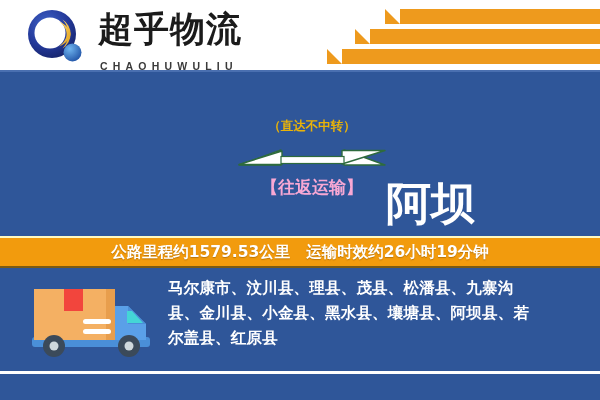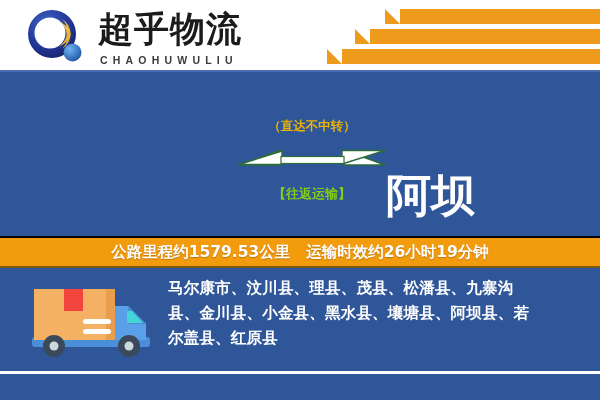--- a/index.html
+++ b/index.html
@@ -16,56 +16,56 @@
   .logo-mark{position:relative;width:62px;height:57px;flex:0 0 auto;}
   .logo-mark svg{display:block;}
   .logo-text{margin-left:10px;display:flex;flex-direction:column;justify-content:flex-start;padding-top:2px;}
   .logo-cn{
     font-family:"DejaVu Sans","Liberation Sans",sans-serif;
     font-size:35px;line-height:37px;font-weight:bold;color:#1b1b1b;
     letter-spacing:1px;white-space:nowrap;
   }
   .logo-en{
     font-size:10.5px;line-height:13px;font-weight:bold;color:#3a3a3a;
-    letter-spacing:5.2px;white-space:nowrap;margin-top:6px;margin-left:2px;
+    letter-spacing:5.2px;white-space:nowrap;margin-top:12px;margin-left:2px;
   }
   .stripes{position:absolute;right:0;top:8px;width:260px;height:60px;}
   .stripe{position:absolute;right:0;height:15px;background:#ee9a1d;}
   .stripe::before{content:"";position:absolute;left:-15px;top:0;width:0;height:0;
     border-style:solid;border-width:15px 0 0 15px;border-color:transparent transparent transparent #ee9a1d;}
   .stripe.s1{top:1px;width:200px;}
   .stripe.s2{top:21px;width:230px;}
   .stripe.s3{top:41px;width:258px;}
   .header-rule{position:absolute;left:0;top:70px;width:600px;height:2px;background:#4a6fb0;}
 
   
   .route{position:absolute;left:0;top:72px;width:600px;height:163px;background:#2f5699;}
   .city{
     position:absolute;top:124px;transform:translateY(-50%);
     font-family:"DejaVu Sans","Liberation Sans",sans-serif;
     font-size:45px;line-height:48px;font-weight:bold;color:#ffffff;white-space:nowrap;
   }
   .city.origin{left:60px;}
-  .city.dest{left:386px;}
+  .city.dest{left:386px;margin-top:8px;}
   .mid{position:absolute;left:236px;top:46px;width:152px;text-align:center;}
   .mid-top{
     font-family:"DejaVu Sans","Liberation Sans",sans-serif;
     font-size:12.5px;line-height:16px;font-weight:bold;color:#eab308;white-space:nowrap;
   }
   .arrow{position:relative;width:150px;height:30px;margin:8px auto 0;}
   .mid-bot{
     font-family:"DejaVu Sans","Liberation Sans",sans-serif;
-    font-size:13px;line-height:16px;font-weight:bold;color:#84cc16;white-space:nowrap;margin-top:14px;
+    font-size:17px;line-height:16px;font-weight:bold;color:#f9a8d4;white-space:nowrap;margin-top:7px;
   }
 
   
   .infobar{
     position:absolute;left:0;top:236px;width:600px;height:32px;
     background:#f29b0d;
-    border-top:2px solid #000000;border-bottom:2px solid #7b5a13;
+    border-top:2px solid #fef9c3;border-bottom:2px solid #7b5a13;
     box-sizing:border-box;
     display:flex;align-items:center;justify-content:center;
   }
   .infobar-text{
     font-family:"DejaVu Sans","Liberation Sans",sans-serif;
     font-size:15.5px;font-weight:bold;color:#ffffff;white-space:nowrap;
     text-shadow:0 1px 1px rgba(120,70,0,.45);
   }
   .infobar-gap{display:inline-block;width:16px;}
 

